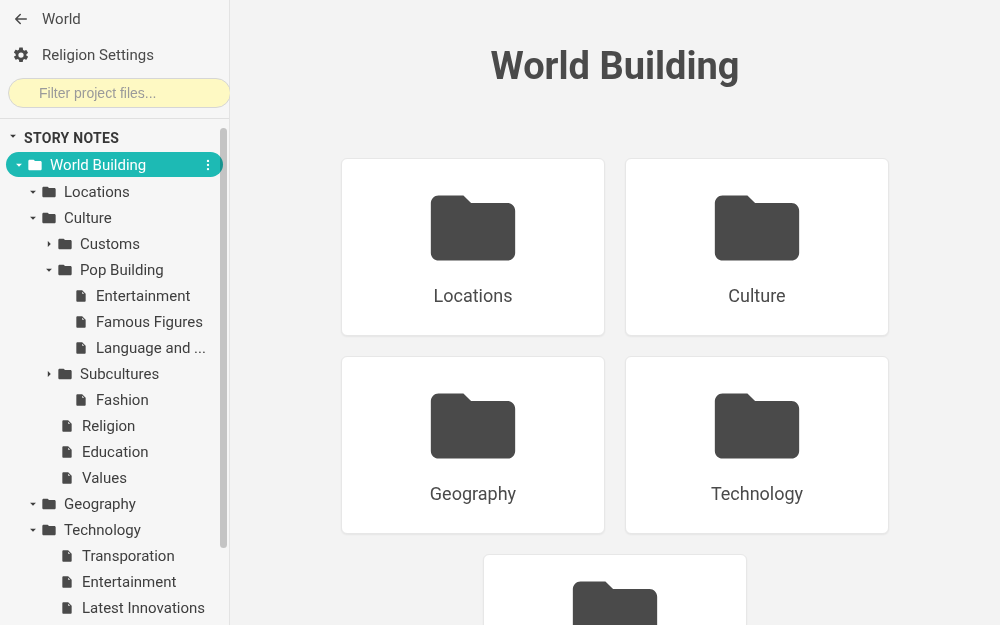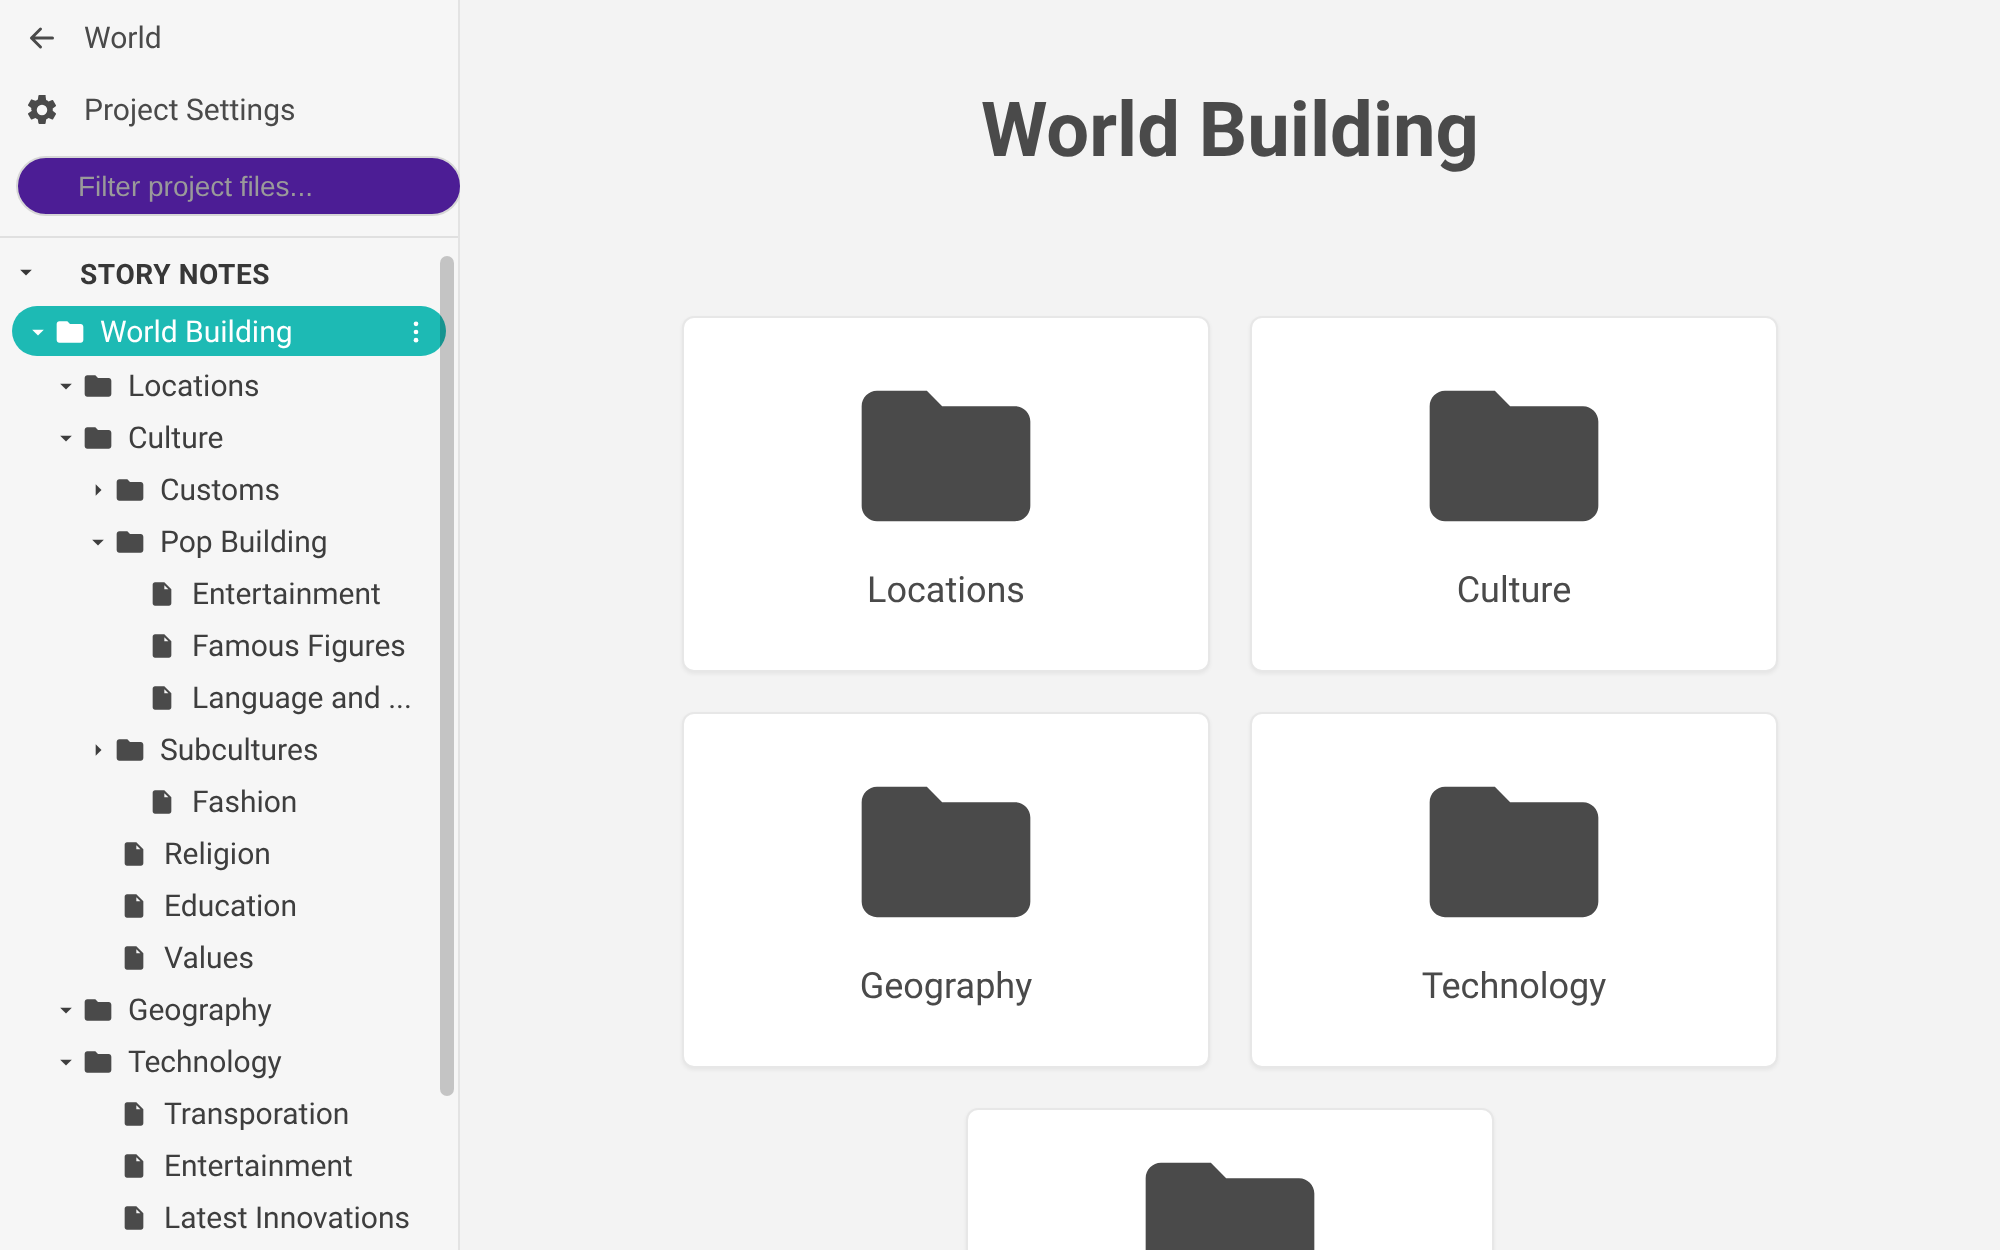--- a/index.html
+++ b/index.html
@@ -51,21 +51,21 @@
     border-bottom: 1px solid #e0e0e0;
   }
   .filter-input {
     flex: 1;
     height: 30px;
     border: 1px solid #d6d6d6;
     border-radius: 16px;
     padding: 0 10px 0 30px;
     font-size: 14px;
     color: #8a8a8a;
-    background: #4c1d95;
+    background: #fef9c3;
     position: relative;
   }
   .filter-wrapper { position: relative; flex:1; display:flex; }
   .filter-icon {
     position: absolute; left: 10px; top: 50%; transform: translateY(-50%);
     width: 14px; height: 14px;
     color: #7a7a7a;
     pointer-events: none;
   }
   .divider-vert {
@@ -77,21 +77,21 @@
     color: #5a5a5a;
   }
 
   .tree {
     padding-top: 6px;
     overflow: hidden;
     font-size: 15px;
     color: #3e3e3e;
   }
   .tree-header {
-    display:flex; align-items:center; gap:20px;
+    display:flex; align-items:center; gap:4px;
     padding: 4px 4px 4px 6px;
     font-weight: 700;
     font-size: 14px;
     color: #373737;
     letter-spacing: 0.3px;
   }
   .tree-item {
     display:flex; align-items:center;
     height: 25px;
     padding-right: 6px;
@@ -212,21 +212,21 @@
         </svg>
       </span>
     <span>World</span>
   </div>
   <div class="top-nav-row">
     <span class="icon">
         <svg class="svgc" width="18" height="18">
           <use href="#i-gear"></use>
         </svg>
       </span>
-    <span>Project Settings</span>
+    <span>Religion Settings</span>
   </div>
 
   <div class="filter-row">
     <div class="filter-wrapper">
       <span class="filter-icon">
           <svg class="svgc" width="14" height="14">
             <use href="#i-funnel"></use>
           </svg>
         </span>
       <input class="filter-input" placeholder="Filter project files..." style="">

